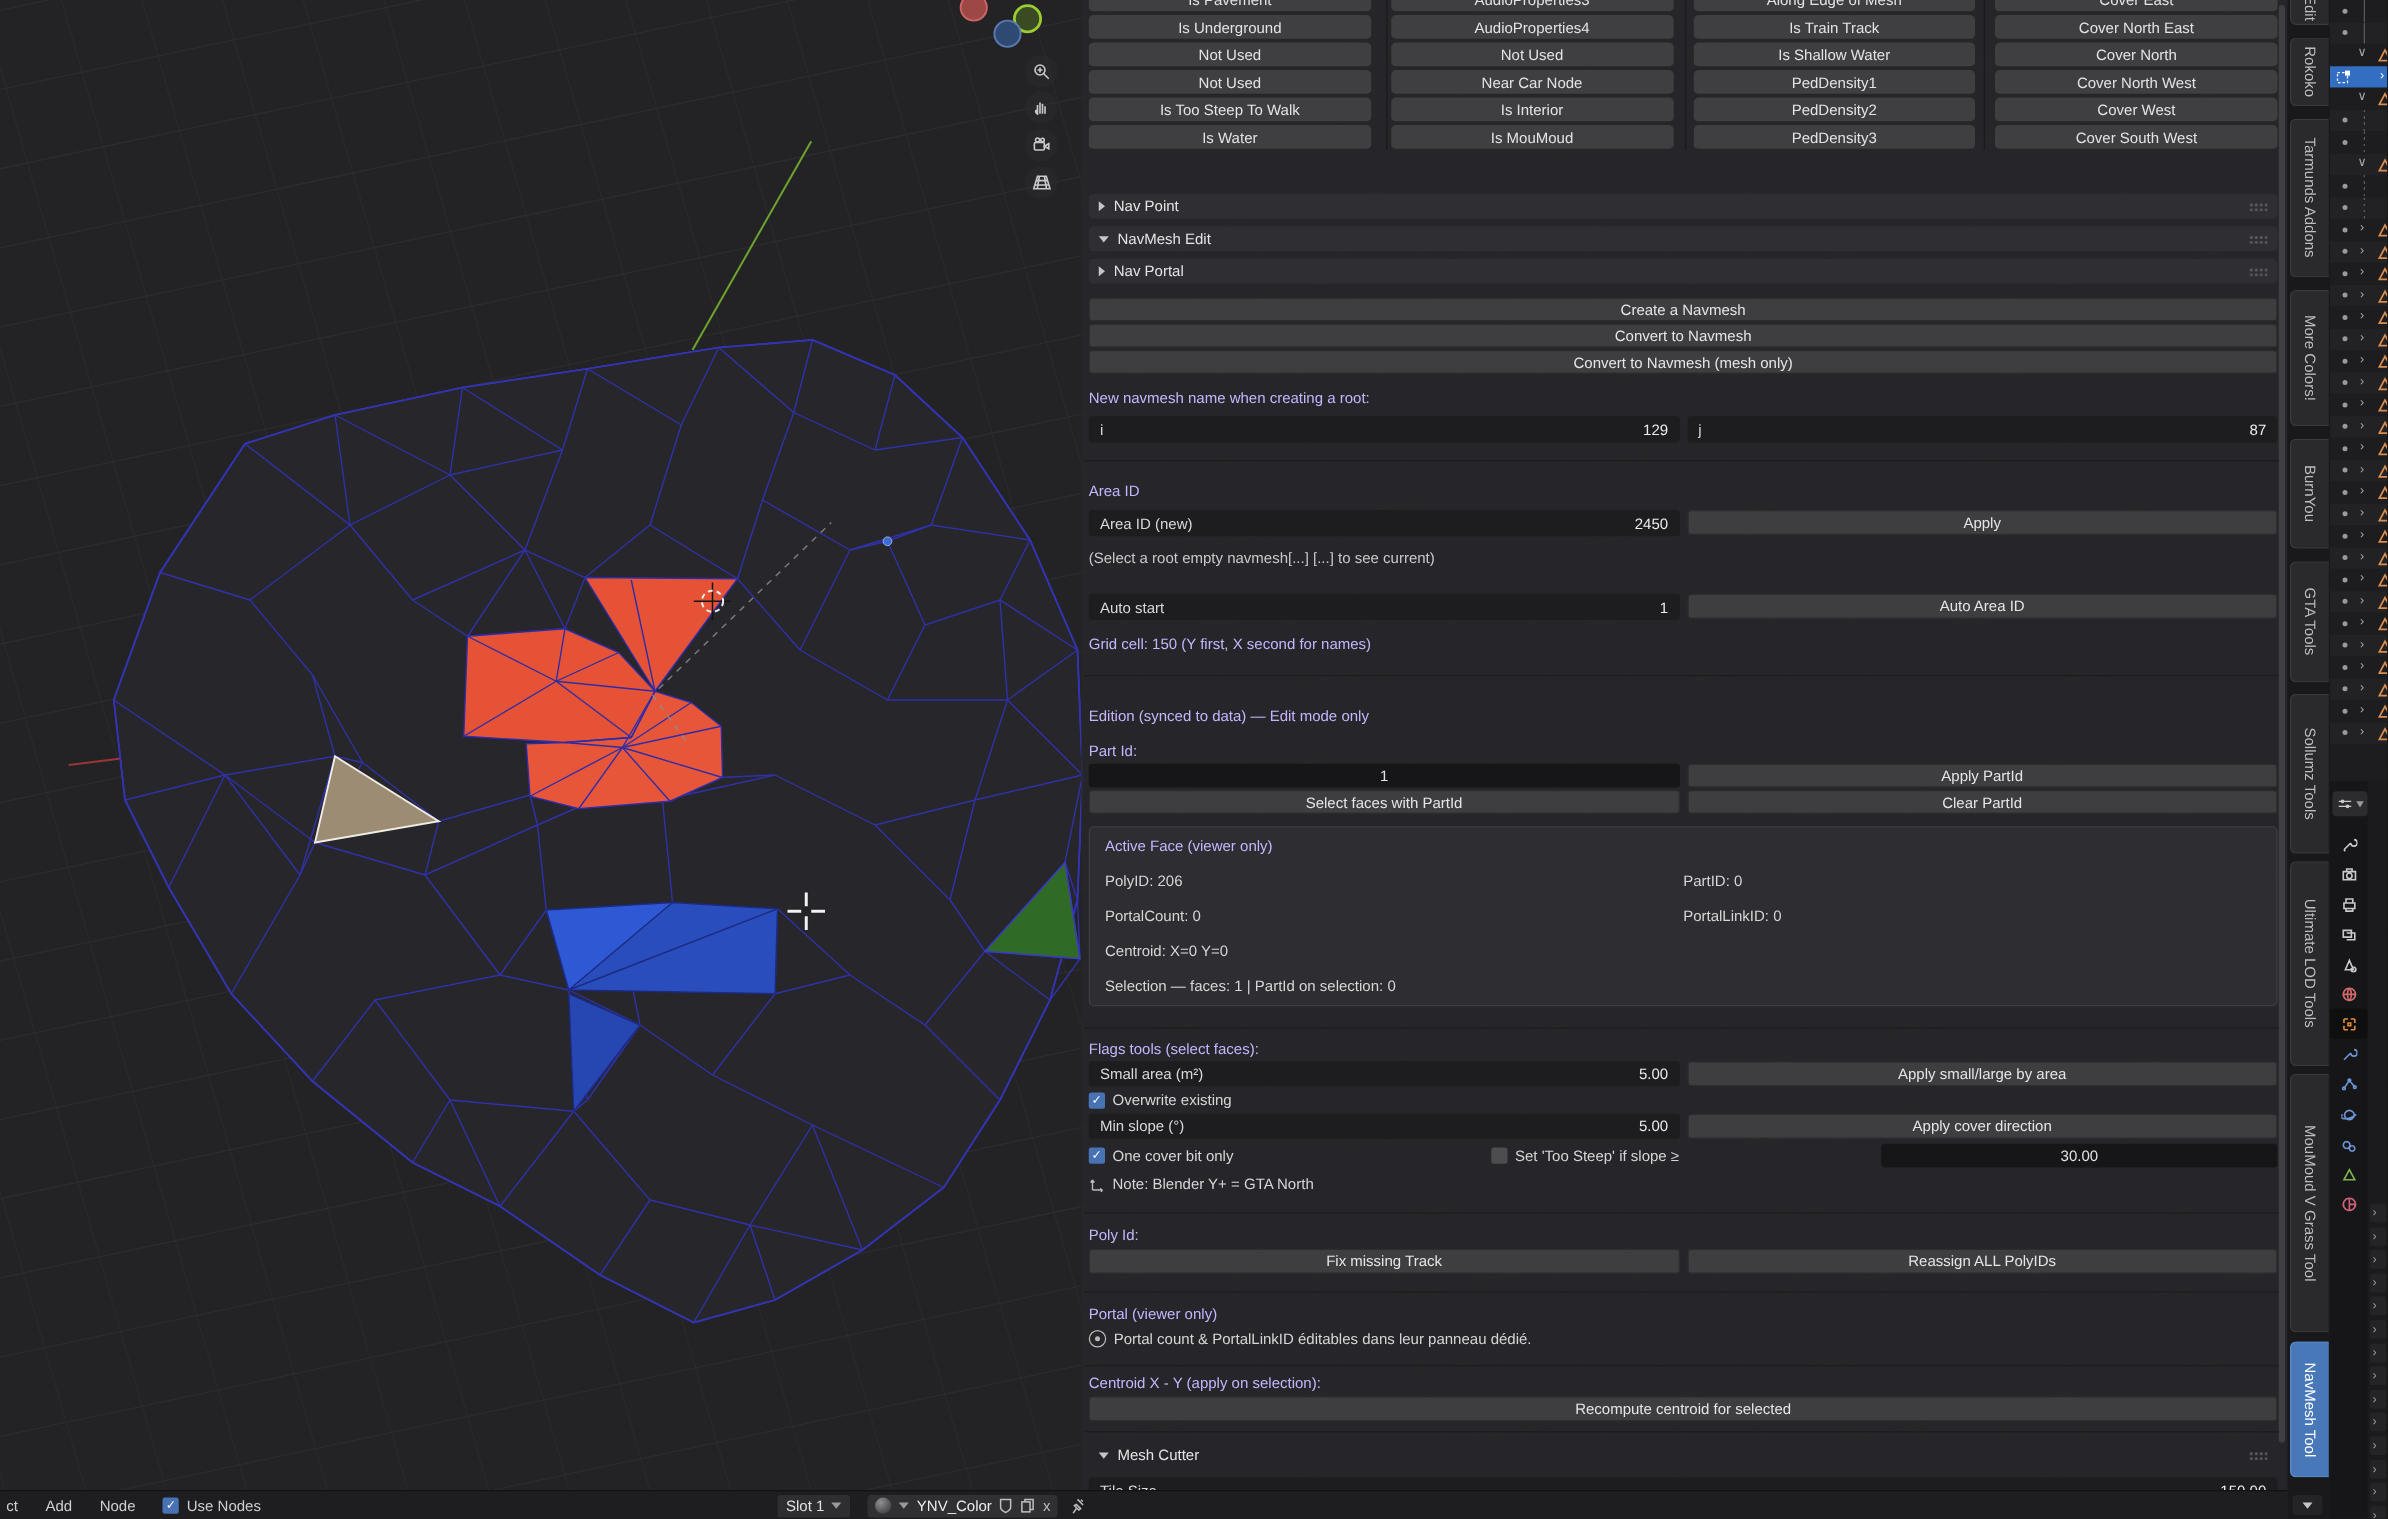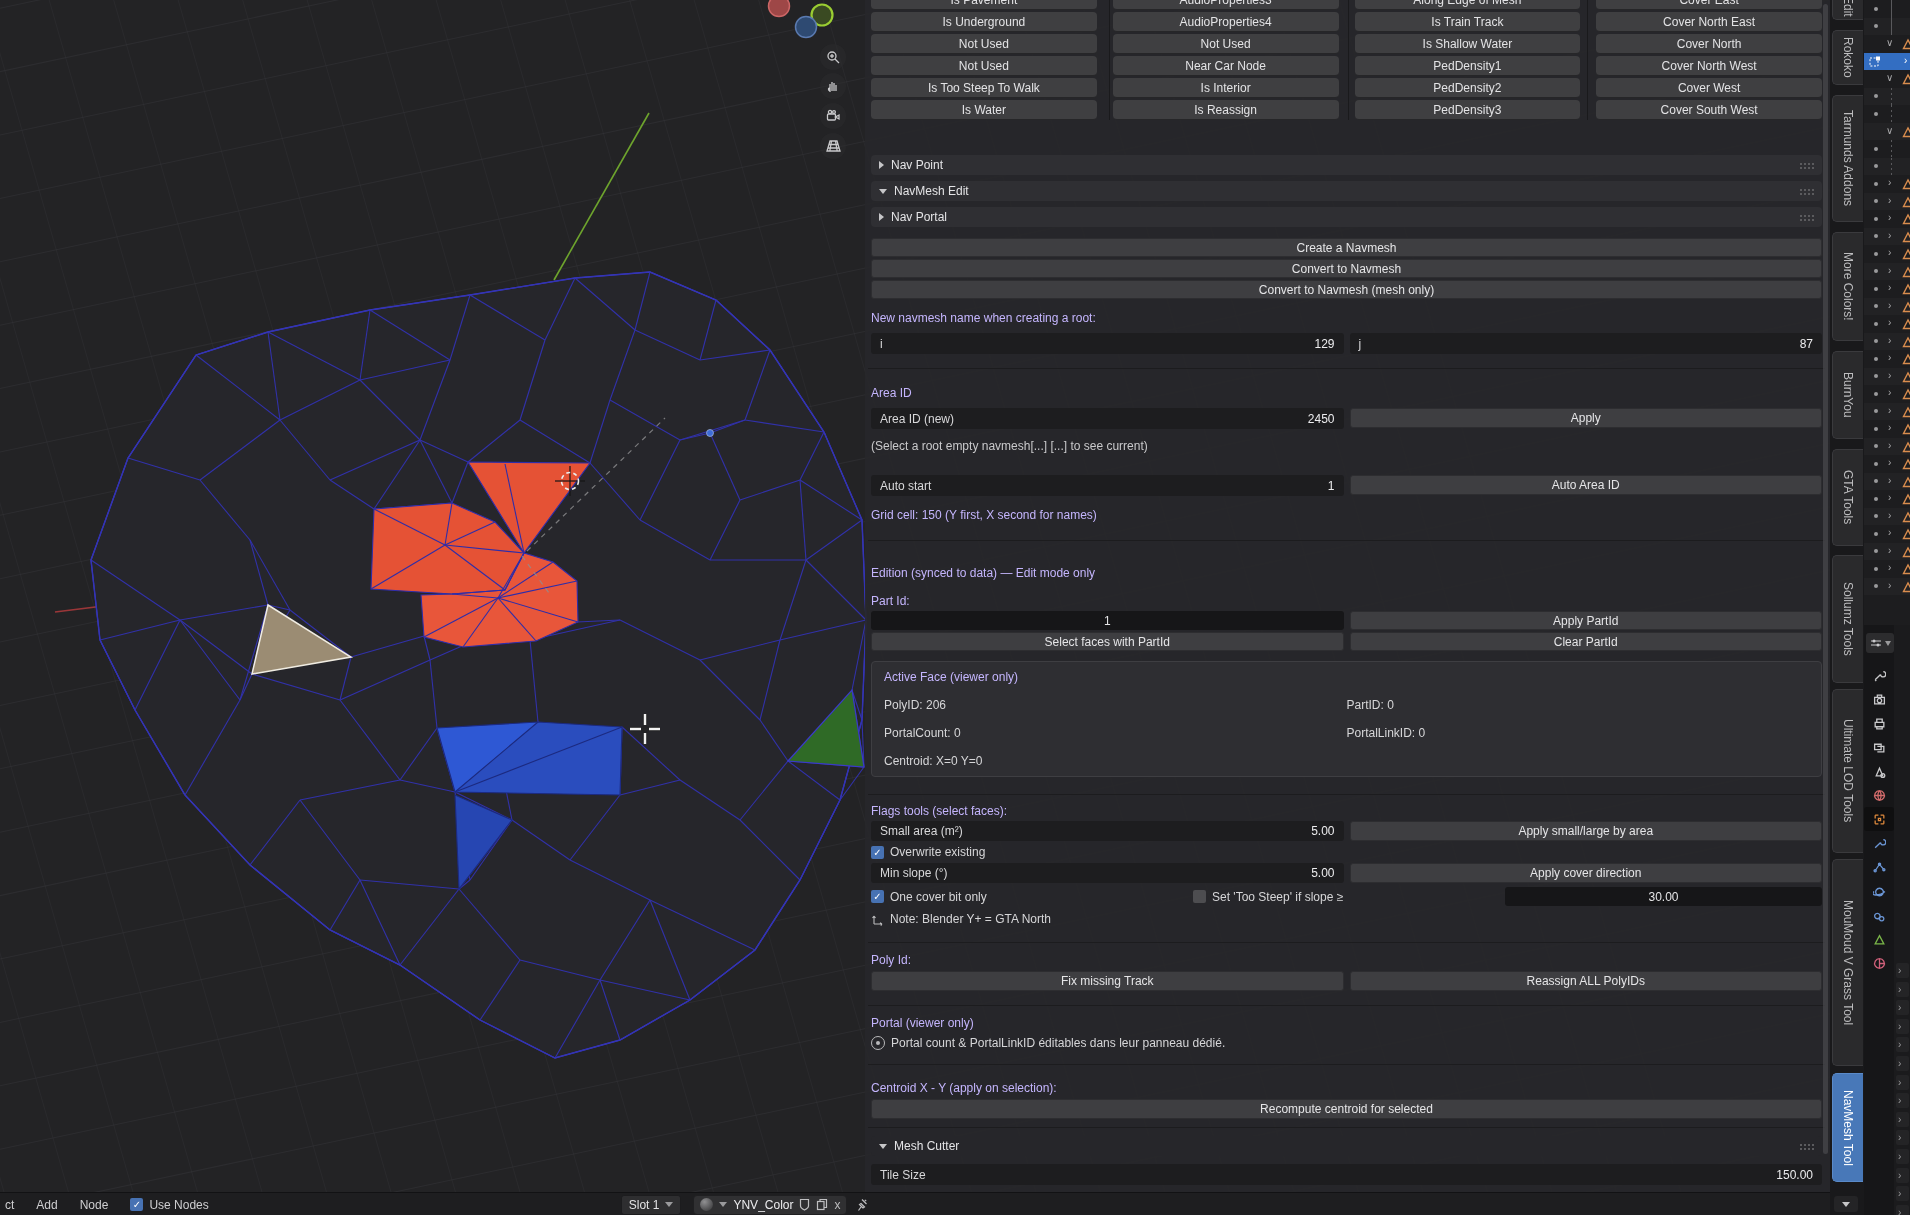--- a/index.html
+++ b/index.html
@@ -450,21 +450,21 @@
           <div class="flagbtn">Not Used</div>
           <div class="flagbtn">Is Too Steep To Walk</div>
           <div class="flagbtn">Is Water</div>
         </div>
         <div>
           <div class="flagbtn">AudioProperties3</div>
           <div class="flagbtn">AudioProperties4</div>
           <div class="flagbtn">Not Used</div>
           <div class="flagbtn">Near Car Node</div>
           <div class="flagbtn">Is Interior</div>
-          <div class="flagbtn">Is Reassign</div>
+          <div class="flagbtn">Is MouMoud</div>
         </div>
         <div>
           <div class="flagbtn">Along Edge of Mesh</div>
           <div class="flagbtn">Is Train Track</div>
           <div class="flagbtn">Is Shallow Water</div>
           <div class="flagbtn">PedDensity1</div>
           <div class="flagbtn">PedDensity2</div>
           <div class="flagbtn">PedDensity3</div>
         </div>
         <div>
@@ -549,20 +549,21 @@
   </div>
 
   <div id="activebox" style="margin-top:10px">
     <div class="lbl">Active Face (viewer only)</div>
     <div class="g2">
       <span>PolyID: 206</span>
       <span>PartID: 0</span>
       <span>PortalCount: 0</span>
       <span>PortalLinkID: 0</span>
       <span style="grid-column:1/3">Centroid: X=0  Y=0</span>
+      <span style="grid-column:1/3">Selection — faces: 1 | PartId on selection: 0</span>
     </div>
   </div>
   <div class="sep" style="margin-top:17px"></div>
 
   <div class="lbl" style="margin-top:9px">Flags tools (select faces):</div>
   <div class="row2" style="margin-top:3px">
     <div class="field" style="height:20px">
       <span class="lab">Small area (m²)</span>
       <span class="val">5.00</span>
     </div>
@@ -609,21 +610,21 @@
 
   <div class="lbl" style="margin-top:10px">Portal (viewer only)</div>
   <div class="cbrow" style="margin-top:6px">
     <span style="width:12px;height:12px;border:1.4px solid #b9b9bb;border-radius:50%;display:flex;align-items:center;justify-content:center;flex:none">
       <span style="width:4px;height:4px;border-radius:50%;background:#b9b9bb"></span>
     </span>
     <span>Portal count &amp; PortalLinkID éditables dans leur panneau dédié.</span>
   </div>
   <div class="sep" style="margin-top:14px"></div>
 
-  <div class="lbl" style="margin-top:16px">Centroid X - Y (apply on selection):</div>
+  <div class="lbl" style="margin-top:6px">Centroid X - Y (apply on selection):</div>
   <div class="btn" style="margin-top:4px">Recompute centroid for selected</div>
   <div class="sep" style="margin-top:8px"></div>
 
   <div class="phead dark" style="margin-top:8px">
     <span class="tri-d"></span>
     <span>Mesh Cutter</span>
     <span class="grip"></span>
   </div>
   <div class="field" style="margin-top:8px">
     <span class="lab">Tile Size</span>

